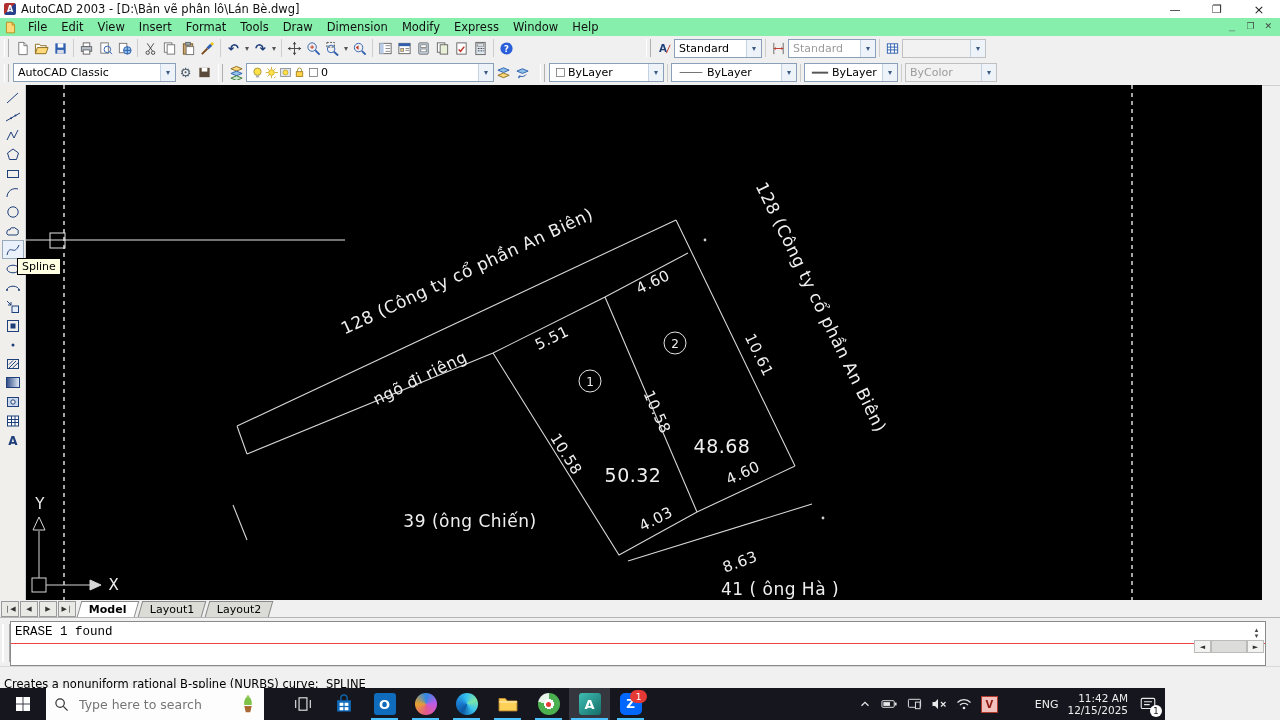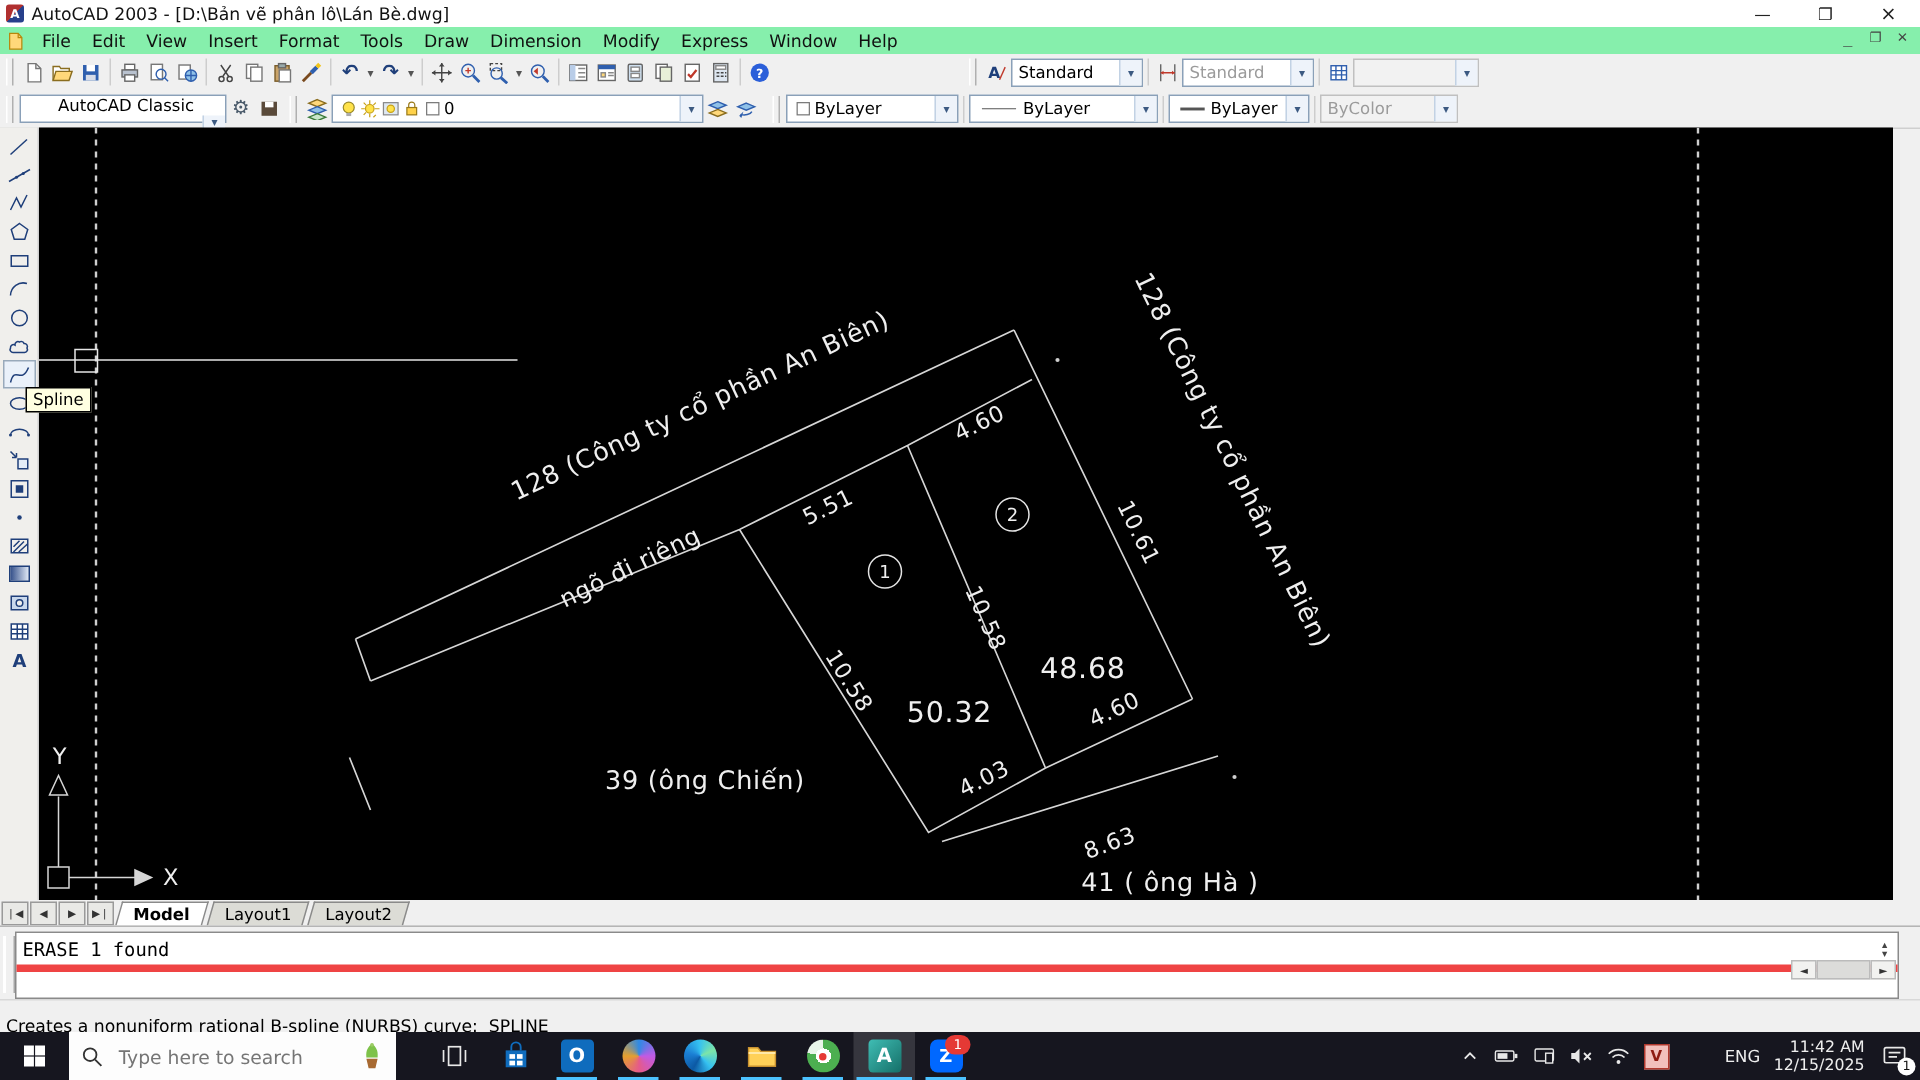--- a/index.html
+++ b/index.html
@@ -57,33 +57,33 @@
   .tab{height:15px;padding:0 9px;font-size:11px;display:flex;align-items:center;
        border:1px solid #8a8a8a;border-bottom:none;background:#dcdcd6;transform:skewX(-16deg);margin-left:3px;}
   .tab>span{transform:skewX(16deg);}
   .tab.active{background:#fff;font-weight:bold;}
   
   .cmdwin{position:absolute;left:0;top:617px;width:1280px;height:49px;background:#f0f0f0;border-top:1px solid #b5b5b5;}
   .cmdsplit{position:absolute;left:2px;top:6px;width:5px;height:38px;border-left:2px solid #fff;border-right:2px solid #a8a8a8;}
   .cmdbox{position:absolute;left:10px;top:3px;right:14px;height:43px;background:#fff;border:1px solid #8a8a8a;}
   .cmdrow{font-family:"DejaVu Sans Mono","Liberation Mono",monospace;font-size:12.5px;color:#000;
           padding:2px 4px;height:17px;line-height:17px;}
-  .cmdrow1{border-bottom:5px solid #ef4444;}
+  .cmdrow1{border-bottom:1px solid #ef4444;font-family:Liberation Mono, monospace;}
   .vspin{position:absolute;right:2px;top:2px;width:13px;height:18px;display:flex;flex-direction:column;
          align-items:center;justify-content:center;font-size:7px;color:#444;line-height:6px;}
   .hscroll{position:absolute;right:16px;top:640px;width:70px;height:13px;display:flex;z-index:5;}
   .hscroll .sb{width:17px;height:13px;background:#f2f2f0;border:1px solid #bbb;font-size:7px;color:#333;
                display:flex;align-items:center;justify-content:center;box-sizing:border-box;}
   .hscroll .th{flex:1;background:#dcdcda;border:1px solid #bbb;}
   
   .statusbar{position:absolute;left:0;top:666px;width:1280px;height:22px;background:#f0f0f0;
              border-top:1px solid #d8d8d8;display:flex;align-items:center;font-size:11.5px;color:#000;}
   .statusbar span{padding-left:4px;white-space:pre;margin-top:12px;}
   
-  .taskbar{position:absolute;left:0;top:688px;width:1280px;height:32px;background:#16161f;display:flex;align-items:center;}
+  .taskbar{position:absolute;left:0;top:688px;width:1165px;height:32px;background:#16161f;display:flex;align-items:center;}
   .startbtn{width:46px;height:32px;display:flex;align-items:center;justify-content:center;flex:none;}
   .searchbox{width:218px;height:32px;background:#fdfdfd;display:flex;align-items:center;flex:none;position:relative;}
   .searchbox input{border:0;outline:0;flex:1;font-size:12.5px;color:#333;background:transparent;
                    font-family:"DejaVu Sans",sans-serif;}
   .cake{position:absolute;right:6px;top:6px;}
   .apps{display:flex;margin-left:18px;}
   .cell{width:41px;height:32px;display:flex;align-items:center;justify-content:center;position:relative;flex:none;}
   .cell.run::after{content:"";position:absolute;left:7px;right:7px;bottom:0;height:2px;background:#4cc2ff;}
   .cell.activeapp{background:rgba(255,255,255,.14);}
   .cell.activeapp::after{left:2px;right:2px;}
@@ -326,21 +326,21 @@
       </svg>
     </div>
   <div class="combo dis gray" style="width:84px;">
     <span></span>
       <span class="carr">▾</span>
   </div>
 </div>
 
 <div class="tb tb2">
   <div class="grip"></div>
-  <div class="combo" style="width:138px;flex-direction:column;">
+  <div class="combo" style="width:163px;">
     <span>AutoCAD Classic</span>
       <span class="carr">▾</span>
   </div>
   <div class="t1btn">
       <span style="font-size:13px;color:#4a5a6a;">⚙</span>
     </div>
   <div class="t1btn">
       <svg width="15" height="15" viewBox="0 0 16 16">
         <rect x="2.5" y="3" width="11" height="10" fill="#5a4a3a"></rect>
         <rect x="5" y="3" width="6" height="4" fill="#fff"></rect>

